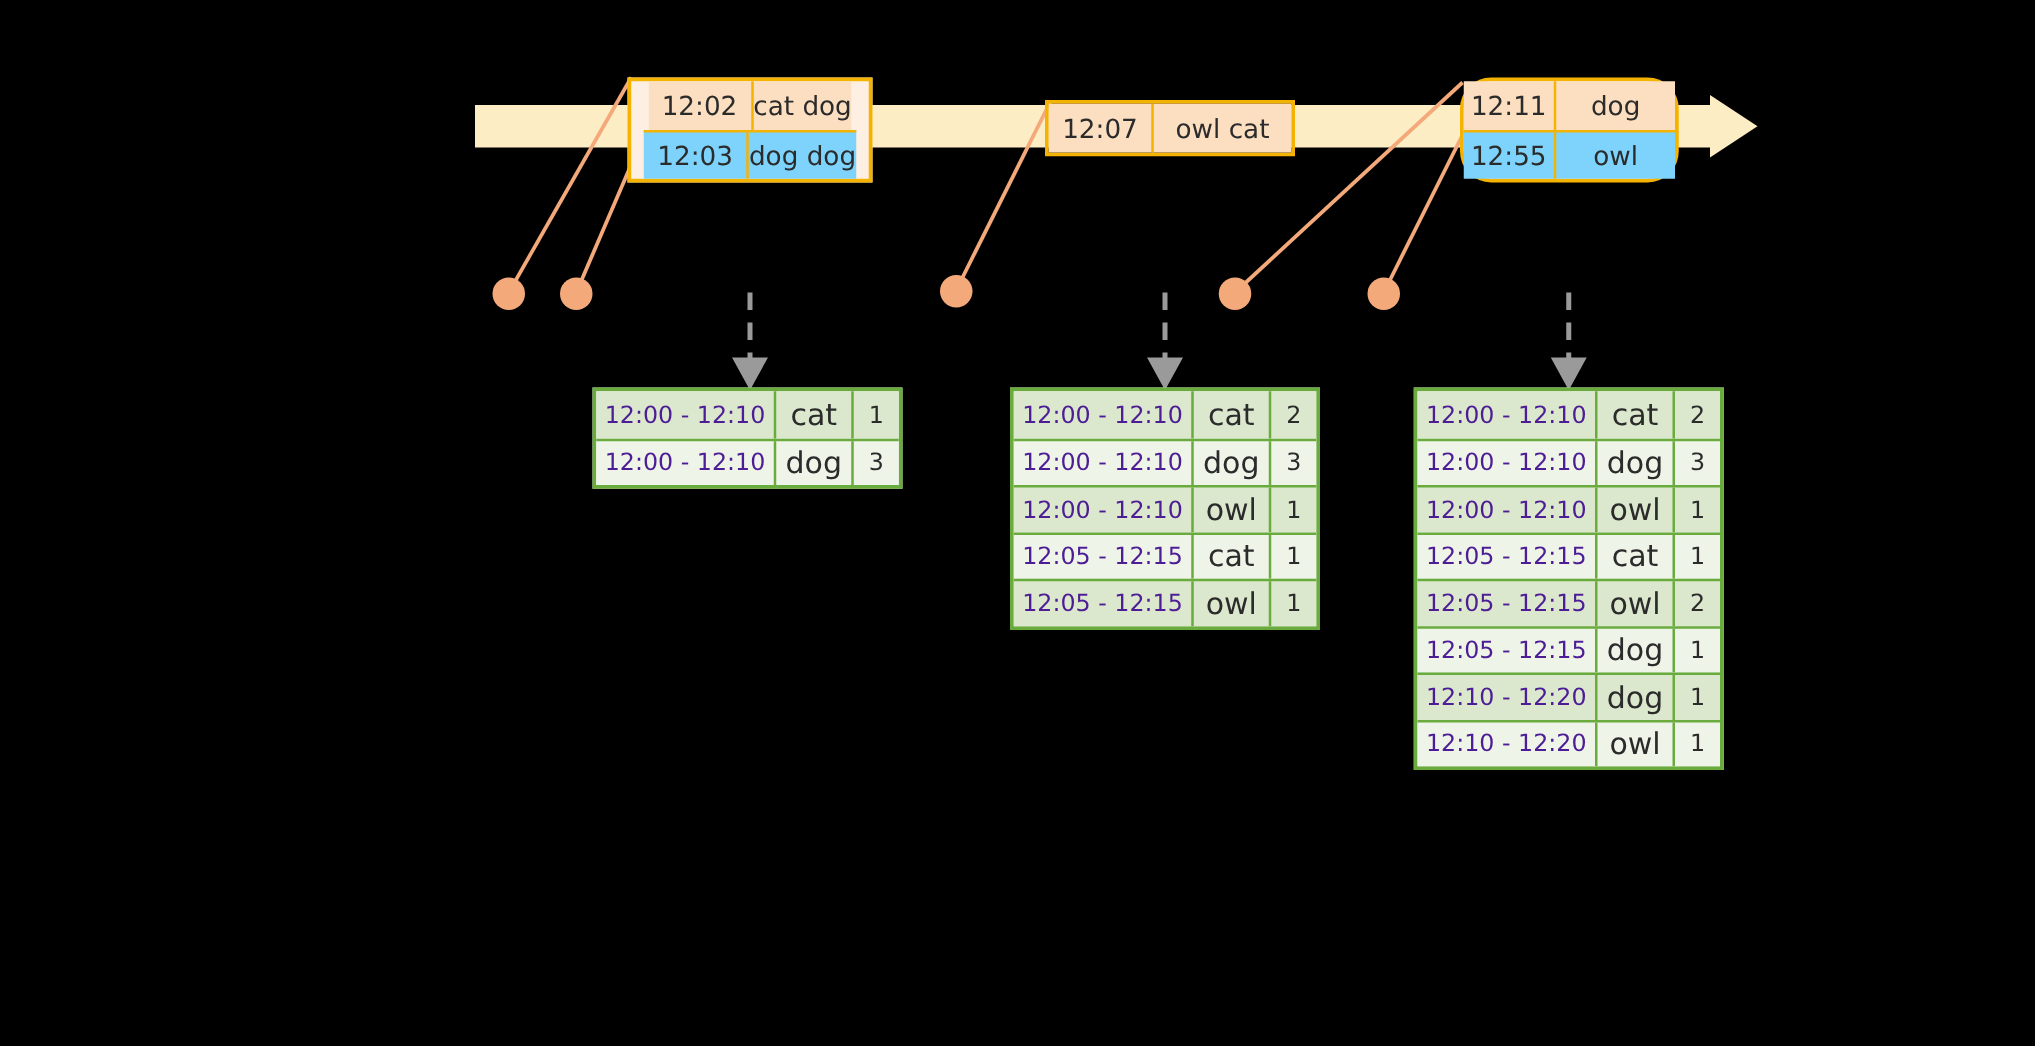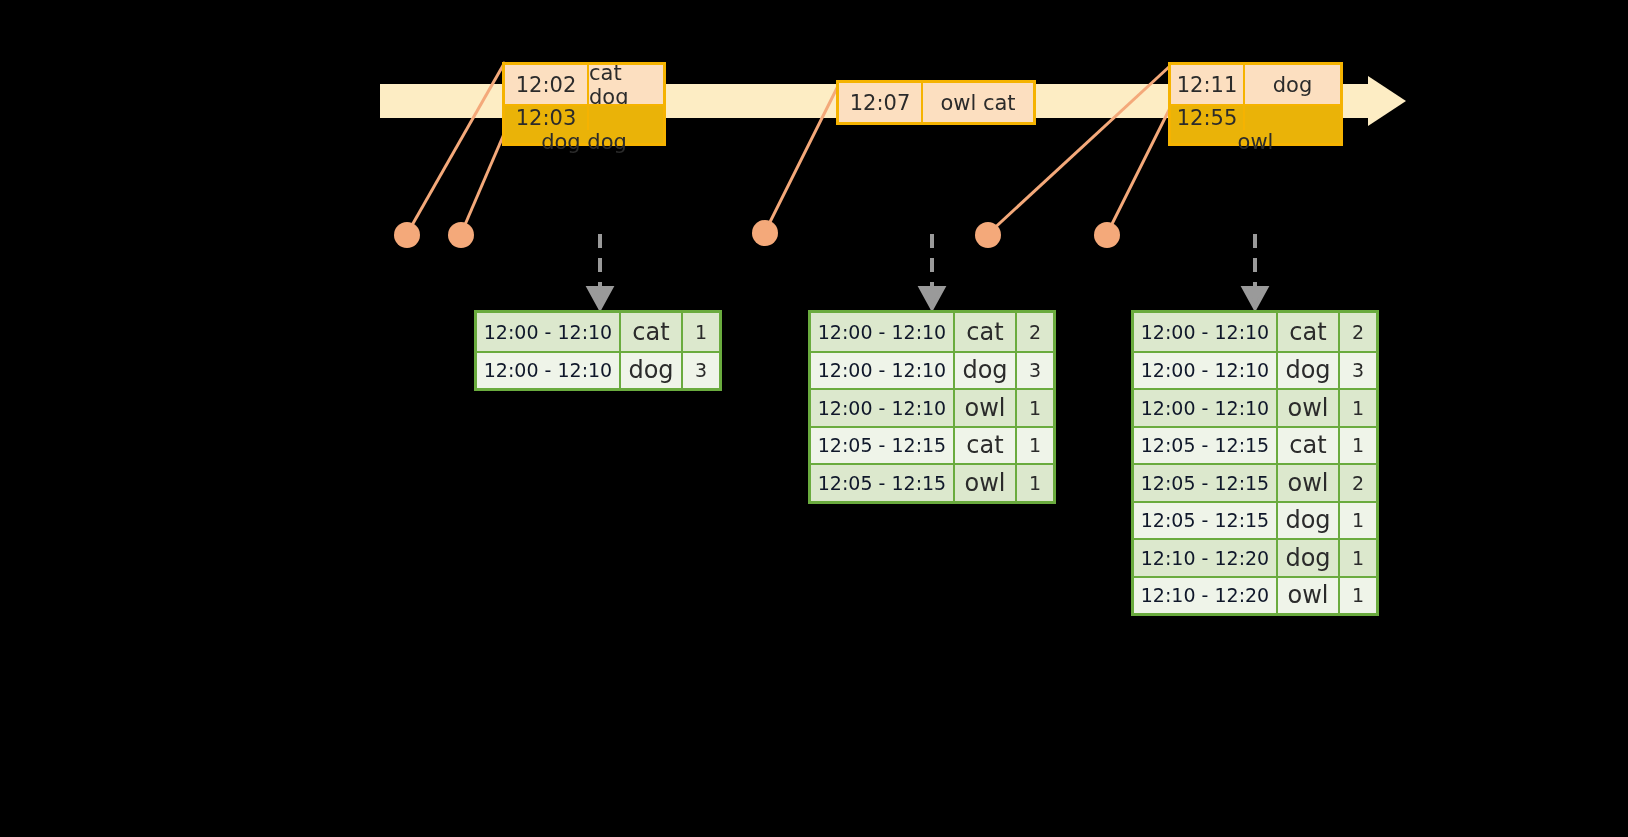--- a/index.html
+++ b/index.html
@@ -39,41 +39,41 @@
     flex-direction: column;
     background: #fdf0e3;
   }
   .evt-row {
     display: flex;
     height: 39px;
     box-sizing: border-box;
   }
   .evt-row + .evt-row { border-top: 2px solid #f5b301; }
   .evt-row.shade { background: #fcdfc0; }
-  .evt-row.plain { background: #eab308; flex-direction: column; }
+  .evt-row.plain { background: #7dd3fc; }
   .evt-time {
     display: flex; align-items: center; justify-content: center;
     box-sizing: border-box;
     border-right: 2px solid #f5b301;
     font-size: 21px;
     color: #2b2b2b;
   }
   .evt-val {
     display: flex; align-items: center; justify-content: center;
     box-sizing: border-box;
     font-size: 21px;
     color: #2b2b2b;
     flex: 1;
   }
 
-  #evt-box-1 { left: 502px; top: 62px; width: 164px; }
+  #evt-box-1 { left: 502px; top: 62px; width: 196px; align-items: center; }
   #evt-box-1 .evt-time { width: 84px; }
   #evt-box-2 { left: 836px; top: 80px; width: 200px; }
   #evt-box-2 .evt-time { width: 84px; }
-  #evt-box-3 { left: 1168px; top: 62px; width: 175px; }
+  #evt-box-3 { left: 1168px; top: 62px; width: 175px; border-radius: 25px; }
   #evt-box-3 .evt-time { width: 74px; }
 
   
   .dot {
     position: absolute;
     width: 26px; height: 26px;
     border-radius: 50%;
     background: #f4a97a;
   }
   .connector { position: absolute; left: 0; top: 0; width: 1628px; height: 837px; pointer-events: none; }
@@ -92,21 +92,21 @@
     height: 37.5px;
     box-sizing: border-box;
   }
   .res-row + .res-row { border-top: 2px solid #6aab3e; }
   .res-row.shade { background: #dce8cd; }
   .res-row.plain { background: #eff4e9; }
   .res-win {
     display: flex; align-items: center; justify-content: center;
     box-sizing: border-box;
     border-right: 2px solid #6aab3e;
-    font-size: 19px; color: #0f172a;
+    font-size: 19px; color: #4c1d95;
   }
   .res-key {
     display: flex; align-items: center; justify-content: center;
     box-sizing: border-box;
     border-right: 2px solid #6aab3e;
     font-size: 24px; color: #2b2b2b;
   }
   .res-cnt {
     display: flex; align-items: center; justify-content: center;
     box-sizing: border-box;

